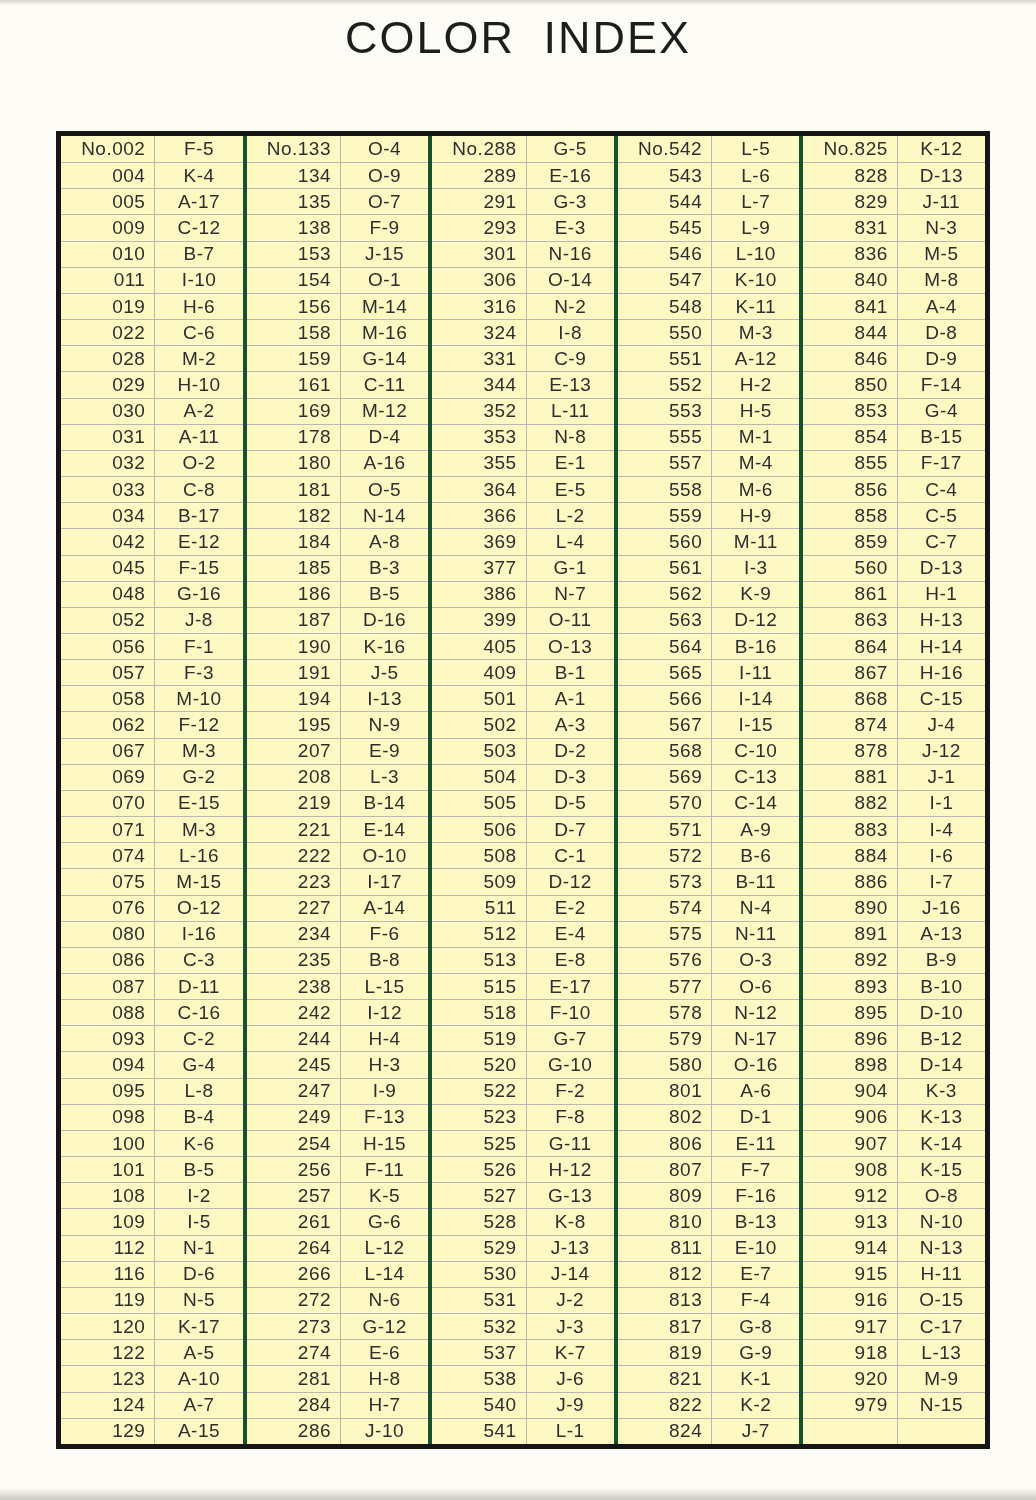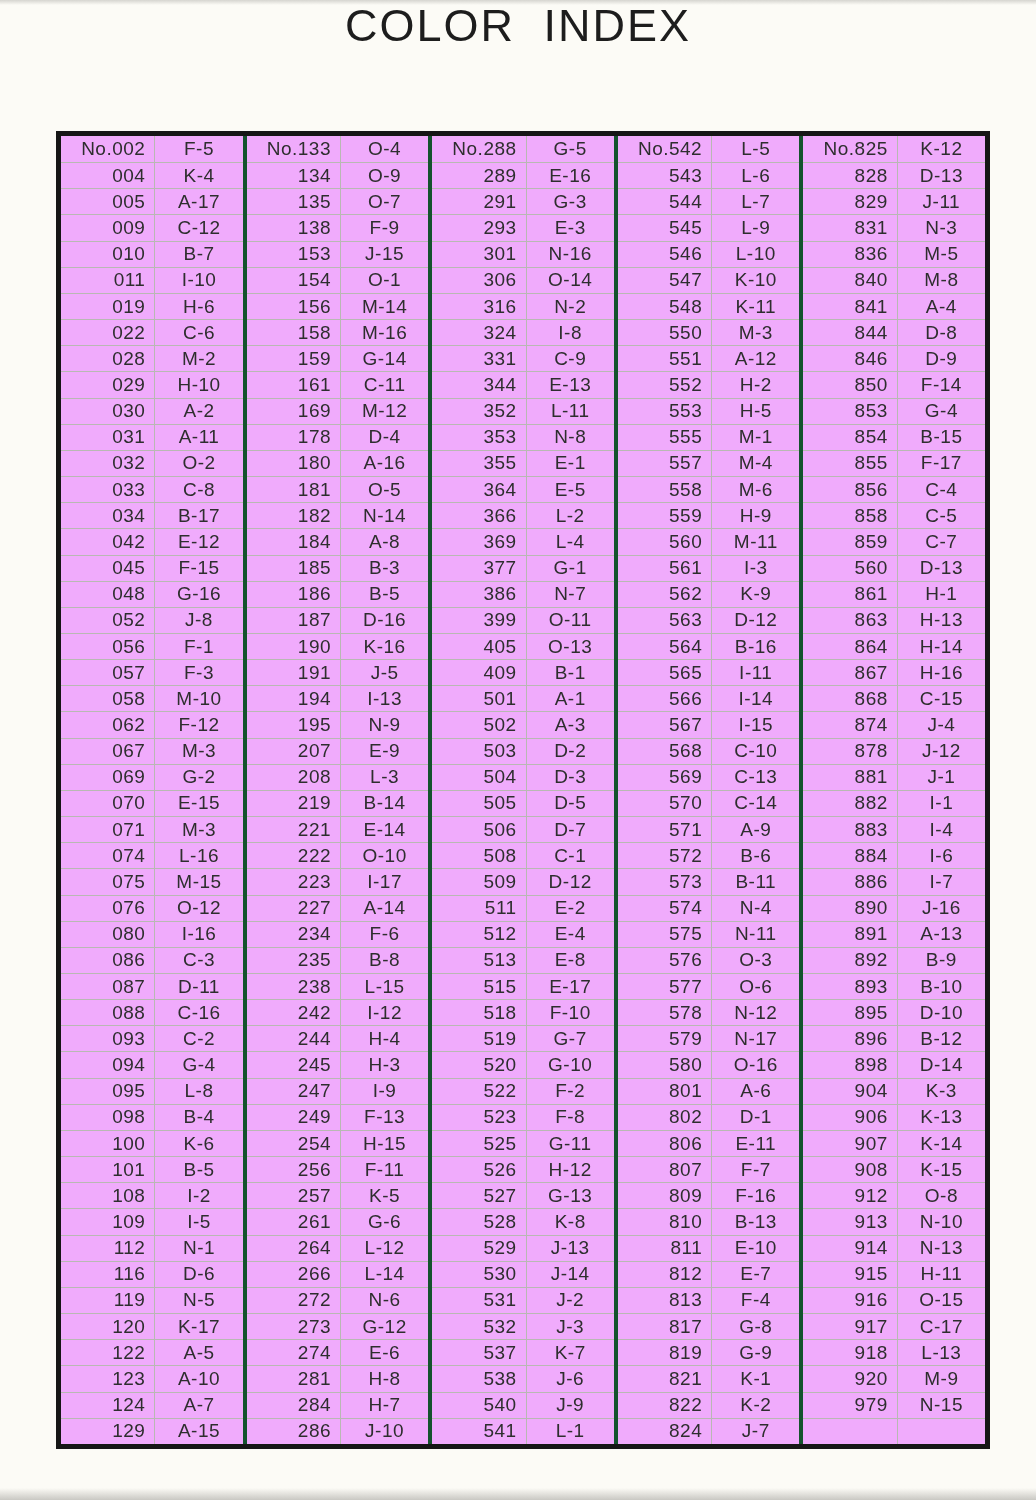--- a/index.html
+++ b/index.html
@@ -6,36 +6,36 @@
   .page {
     position: relative;
     width: 1036px;
     height: 1500px;
     margin: 0 auto;
     background: #fcfbf6;
     font-family: "Liberation Sans", sans-serif;
     overflow: hidden;
   }
   .title {
-    margin: 0;
+    margin: 12px;
     text-align: center;
     font-size: 45px;
     font-weight: 400;
     letter-spacing: 2px;
     word-spacing: 14px;
     color: #1d1d1d;
   }
   .color-table {
     position: absolute;
     left: 56px;
     top: 131px;
     width: 924px;
     display: flex;
     border: 5px solid #161616;
-    background: #f0abfc;
+    background: #fef9c3;
   }
   .group {
     flex: 1 1 0;
     border-left: 4px solid #14532d;
     min-width: 0;
   }
   .group:first-child { border-left: none; }
   .row {
     display: flex;
     height: 26.16px;

